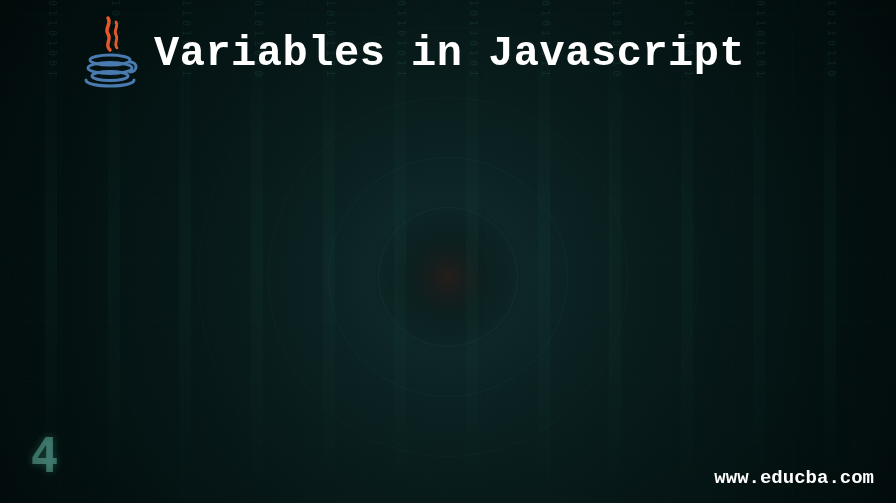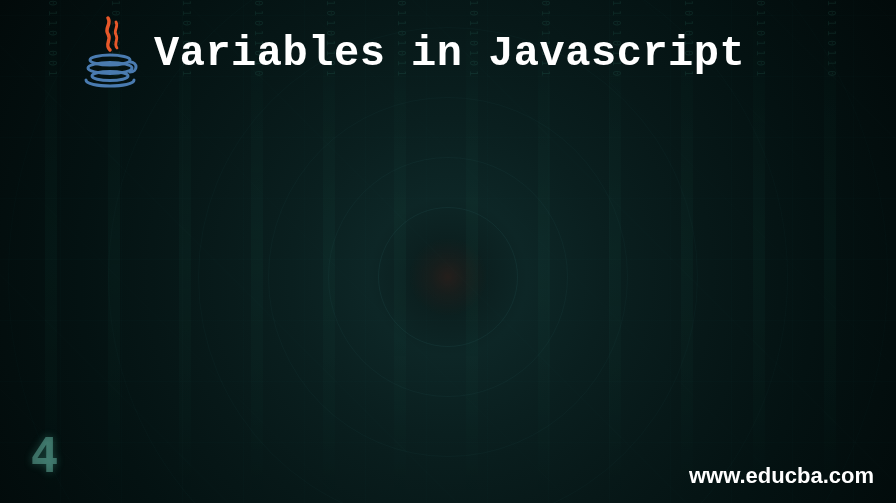--- a/index.html
+++ b/index.html
@@ -100,23 +100,23 @@
       font-family: Liberation Mono, monospace;
       letter-spacing: 0.5px;
       white-space: nowrap;
       text-align: right;
     }
     .website-url {
       position: absolute;
       right: 22px;
       bottom: 14px;
       color: #ffffff;
-      font-size: 22px;
+      font-size: 19px;
       font-weight: 700;
-      font-family: Liberation Sans, sans-serif;
+      font-family: Liberation Mono, monospace;
       z-index: 10;
     }
     .bottom-decor {
       position: absolute;
       left: 30px;
       bottom: 20px;
       font-family: monospace;
       color: rgba(130, 220, 200, 0.4);
       font-size: 48px;
       font-weight: bold;

